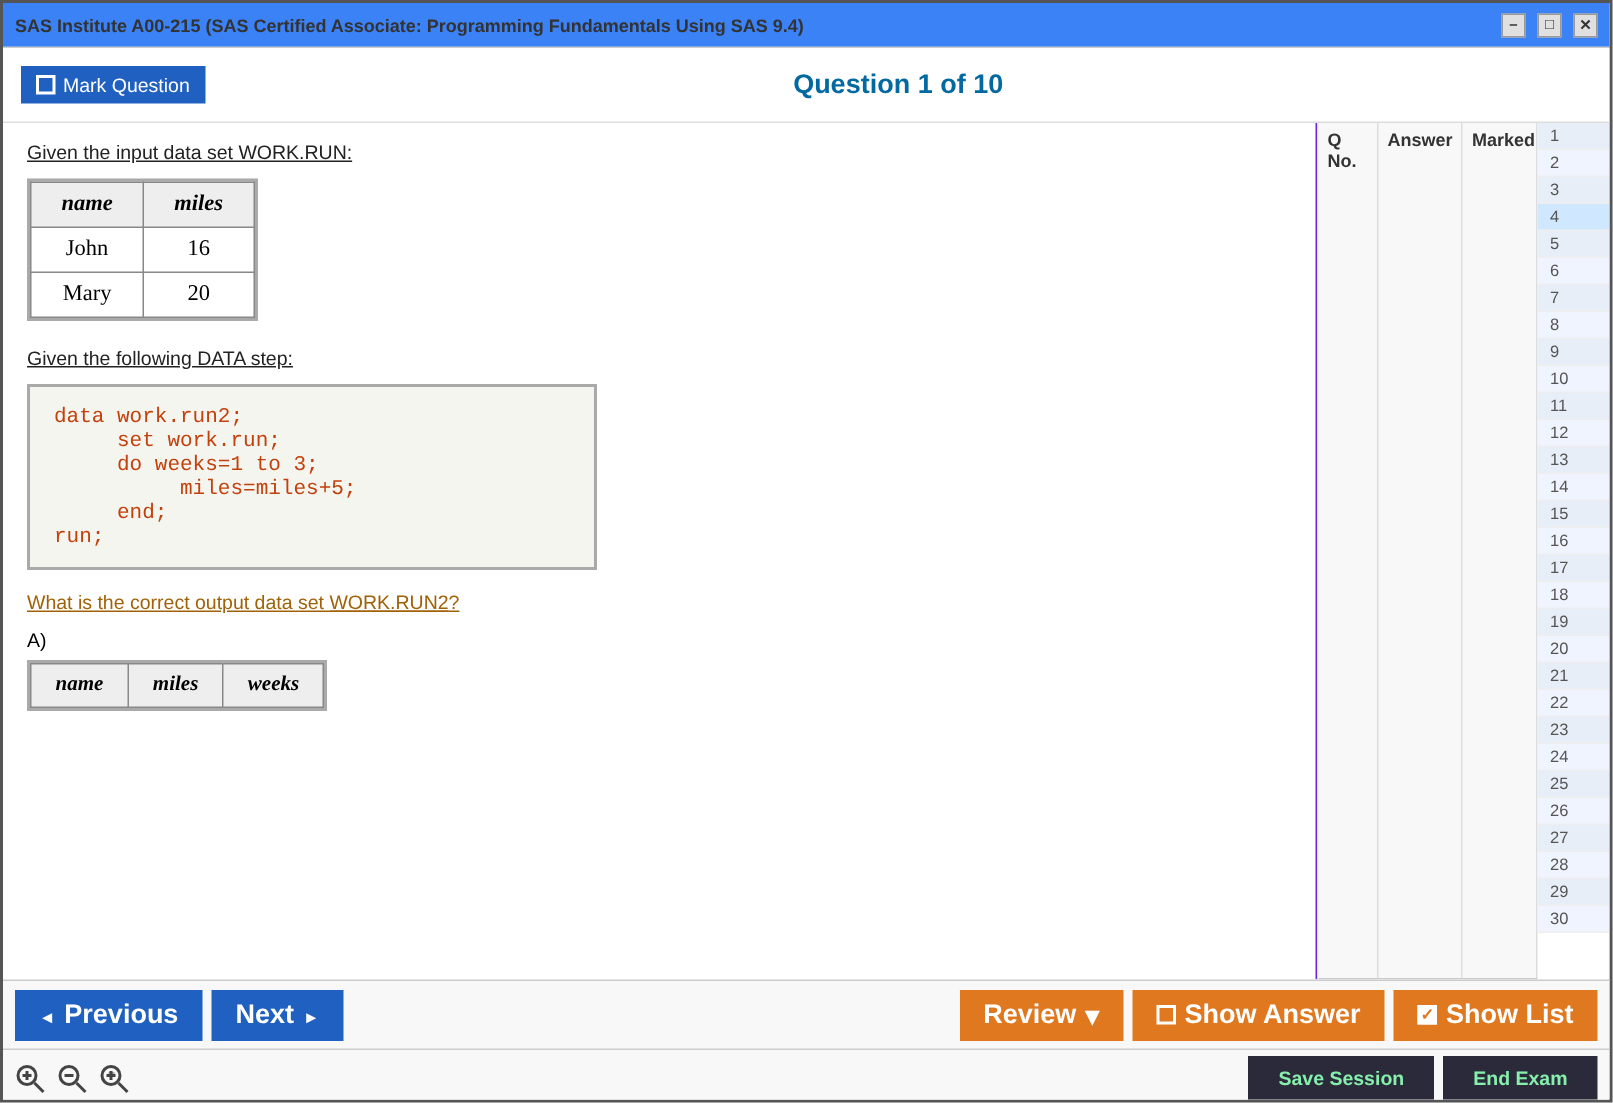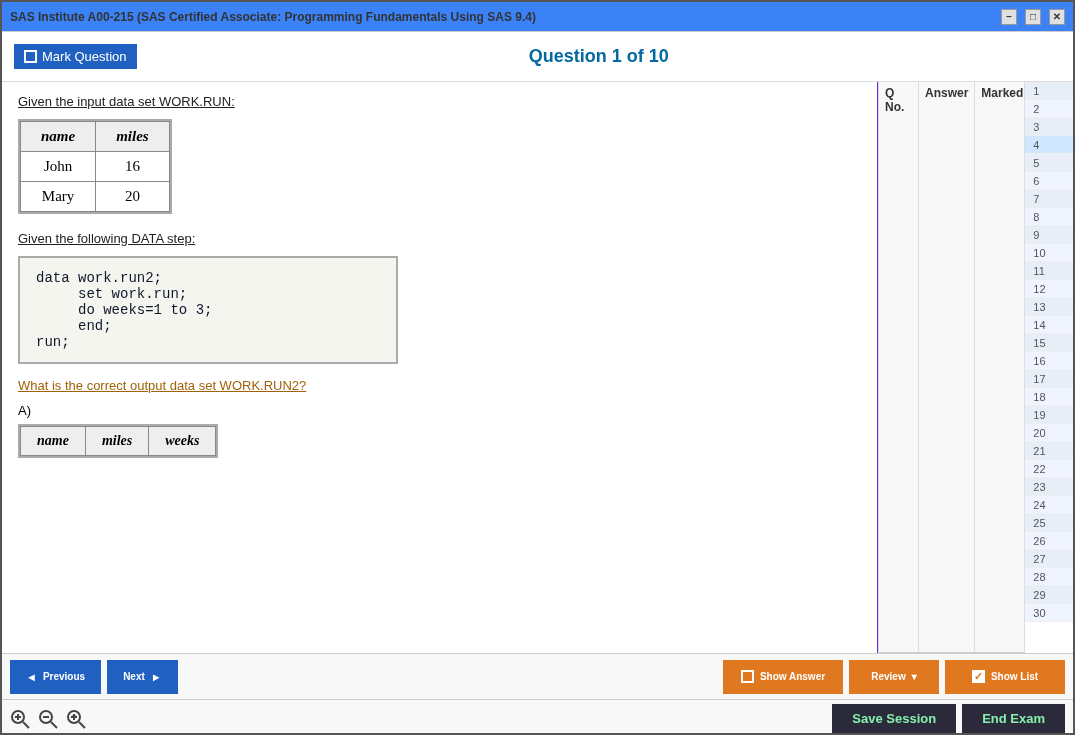--- a/index.html
+++ b/index.html
@@ -105,21 +105,21 @@
     .data-table th { font-weight: bold; font-style: italic; background: #eee; }
     .data-table td { background: white; }
 
     
     .code-block {
       border: 2px solid #aaa;
       padding: 12px 16px;
       background: #f5f5f0;
       font-family: 'Courier New', monospace;
       font-size: 14px;
-      color: #0f172a;
+      color: #c2410c;
       margin-bottom: 14px;
       display: inline-block;
       min-width: 380px;
     }
 
     .output-question {
       color: #a16207;
       font-size: 13px;
       margin-bottom: 10px;
       text-decoration: underline;
@@ -205,21 +205,21 @@
       display: flex;
       align-items: center;
       gap: 6px;
       height: 46px;
     }
     .nav-btn {
       height: 34px;
       padding: 0 16px;
       border: none;
       color: white;
-      font-size: 10px;
+      font-size: 18px;
       font-weight: bold;
       cursor: pointer;
       display: flex;
       align-items: center;
       gap: 6px;
     }
     .btn-prev { background: #2060c0; }
     .btn-next { background: #2060c0; }
     .btn-show-answer { background: #e07820; min-width: 120px; justify-content: center; }
     .btn-review { background: #e07820; min-width: 90px; justify-content: center; }
@@ -343,20 +343,21 @@
         </table>
       </div>
 
       <p class="question-text">Given the following DATA step:</p>
 
       
       <div class="code-block">
         <div>data work.run2;</div>
         <div>&nbsp;&nbsp;&nbsp;&nbsp;&nbsp;set work.run;</div>
         <div>&nbsp;&nbsp;&nbsp;&nbsp;&nbsp;do weeks=1 to 3;</div>
+        <div>&nbsp;&nbsp;&nbsp;&nbsp;&nbsp;&nbsp;&nbsp;&nbsp;&nbsp;&nbsp;miles=miles+5;</div>
         <div>&nbsp;&nbsp;&nbsp;&nbsp;&nbsp;end;</div>
         <div>run;</div>
       </div>
 
       <p class="output-question">
         What is the correct output data set <u>WORK.RUN2</u>?
       </p>
 
       <p class="answer-label">A)</p>
 
@@ -540,27 +541,27 @@
   <div class="bottom-nav">
     <button class="nav-btn btn-prev">
       <span class="arrow-left"></span>
       <span>Previous</span>
     </button>
     <button class="nav-btn btn-next">
       <span>Next</span>
       <span class="arrow-right"></span>
     </button>
     <div class="spacer"></div>
+    <button class="nav-btn btn-review">
+      <span>Review</span>
+      <span> ▾</span>
+    </button>
     <button class="nav-btn btn-show-answer">
       <span class="show-answer-check"></span>
       <span>Show Answer</span>
-    </button>
-    <button class="nav-btn btn-review">
-      <span>Review</span>
-      <span> ▾</span>
     </button>
     <button class="nav-btn btn-show-list">
       <span class="show-list-check"></span>
       <span>Show List</span>
     </button>
   </div>
 
   <div class="bottom-action-row">
     <div class="zoom-controls">
       <button class="zoom-btn">

